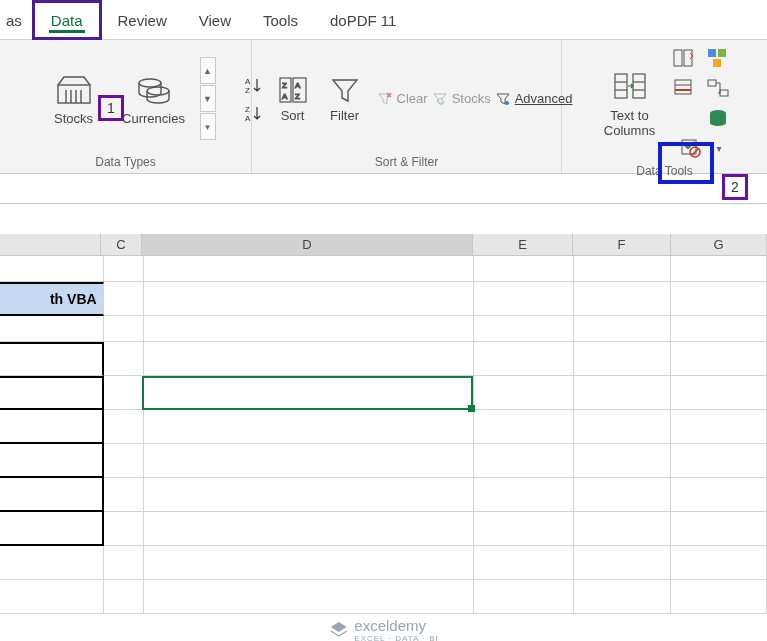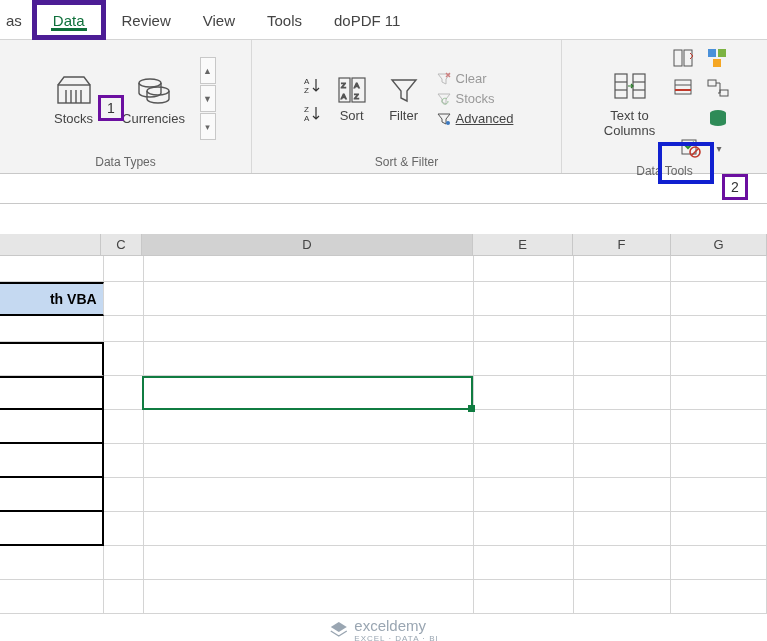--- a/index.html
+++ b/index.html
@@ -2,40 +2,40 @@
 <html><head>
 <meta charset="utf-8">
 <style>
   * { box-sizing: border-box; margin: 0; padding: 0; font-family: "Segoe UI", Arial, sans-serif; }
   body { background: #fff; width: 767px; height: 641px; overflow: hidden; position: relative; }
   
   .ribbon-tabs { display: flex; align-items: flex-start; height: 40px; background: #fff; border-bottom: 1px solid #d4d4d4; padding-left: 0; }
   .ribbon-tab { padding: 0 16px; height: 40px; display: flex; align-items: center; font-size: 15px; color: #444; cursor: pointer; position: relative; }
   .ribbon-tab.active { color: #0f703b; }
   .ribbon-tab.active::after { content: ""; position: absolute; bottom: 4px; left: 14px; right: 14px; height: 3px; background: #0f703b; }
-  .ribbon-tab.highlighted { border: 5px solid #4c1d95; }
+  .ribbon-tab.highlighted { border: 3px solid #4c1d95; }
   
   .ribbon-body { background: #f3f3f3; height: 134px; border-bottom: 1px solid #c8c8c8; display: flex; position: relative; }
   .ribbon-group { display: flex; flex-direction: column; align-items: center; border-right: 1px solid #d8d8d8; padding: 4px 6px 2px 6px; height: 100%; }
   .ribbon-group-content { flex: 1; display: flex; align-items: center; gap: 4px; }
   .ribbon-group-label { font-size: 12px; color: #666; padding: 2px 0; }
   
   .big-btn { display: flex; flex-direction: column; align-items: center; justify-content: center; gap: 4px; width: 76px; height: 90px; font-size: 13px; color: #444; }
   .big-btn svg { width: 36px; height: 36px; }
   
   .spinner-col { display: flex; flex-direction: column; gap: 1px; margin-left: 4px; }
   .spinner-col div { width: 16px; height: 27px; border: 1px solid #c8c8c8; display: flex; align-items: center; justify-content: center; font-size: 9px; color: #666; background: #fafafa; }
   
   .sort-col { display: flex; flex-direction: column; gap: 8px; align-items: center; justify-content: center; padding: 4px 2px; }
   .sort-item { display: flex; align-items: center; gap: 2px; font-size: 12px; color: #444; }
   
   .med-btn { display: flex; flex-direction: column; align-items: center; gap: 2px; padding: 4px 8px; font-size: 13px; color: #444; }
   .med-btn svg { width: 32px; height: 32px; }
   
-  .filter-extra { display: flex; flex-direction: column; gap: 4px; font-size: 13px; color: #999; padding-left: 4px; }
+  .filter-extra { display: flex; flex-direction: row; gap: 4px; font-size: 13px; color: #999; padding-left: 4px; align-items: center; }
   .filter-extra .row { display: flex; align-items: center; gap: 4px; }
   .filter-extra .row.enabled { color: #444; text-decoration: underline; }
   
   .tools-grid { display: grid; grid-template-columns: 32px 32px; grid-auto-rows: 28px; gap: 2px; align-items: center; justify-items: center; }
   .tool-icon { width: 26px; height: 24px; display: flex; align-items: center; justify-content: center; }
   
   .callout-1 { position: absolute; top: 55px; left: 98px; width: 26px; height: 26px; border: 3px solid #6b0fa0; display: flex; align-items: center; justify-content: center; font-size: 14px; color: #333; background: #f3f3f3; z-index: 5; }
   .callout-dv { position: absolute; top: 102px; left: 658px; width: 56px; height: 42px; border: 4px solid #1020d0; z-index: 5; pointer-events: none; }
   .callout-2 { position: absolute; top: 174px; left: 722px; width: 26px; height: 26px; border: 3px solid #6b0fa0; display: flex; align-items: center; justify-content: center; font-size: 14px; color: #333; background: #fff; z-index: 5; }
   

